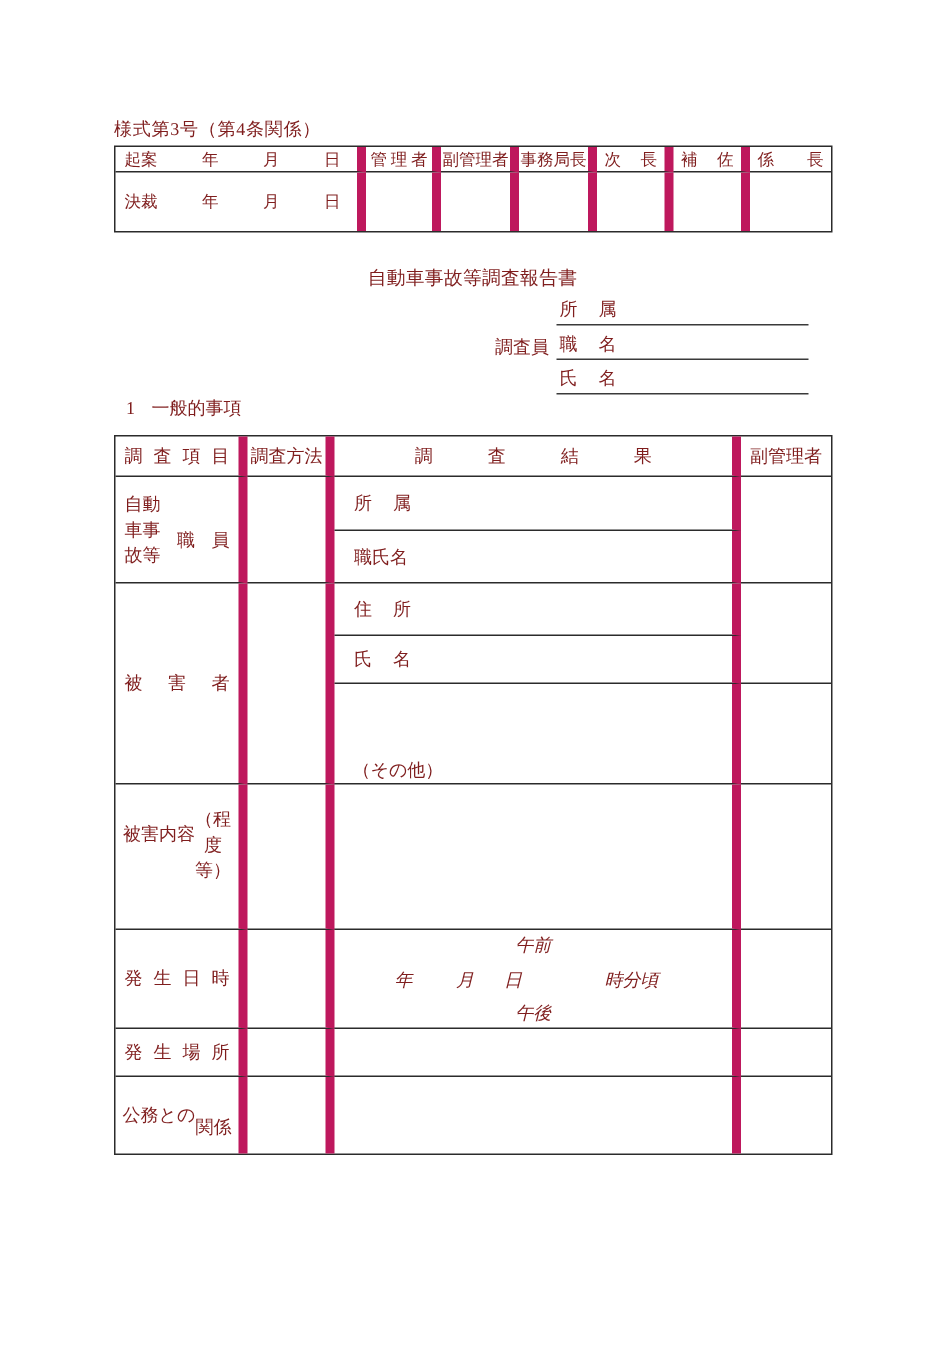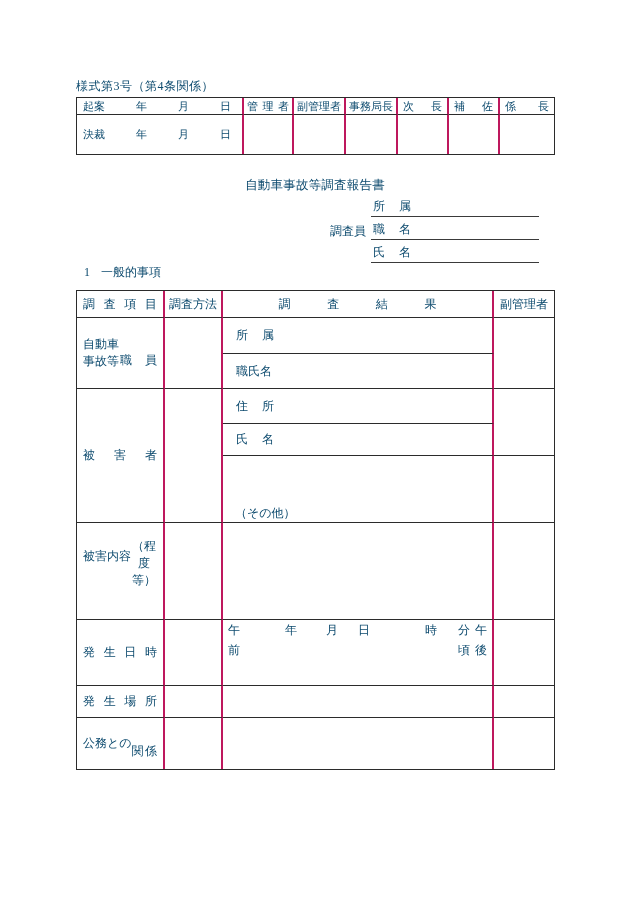--- a/index.html
+++ b/index.html
@@ -1,29 +1,29 @@
 <!DOCTYPE html>
 <html><head>
 <meta charset="utf-8">
 <style>
   html,body{margin:0;padding:0;background:#fff;}
   .page{position:relative;width:630px;height:903px;background:#ffffff;overflow:hidden;
-        font-family:"Liberation Serif","DejaVu Serif",serif;color:#0c4a6e;}
+        font-family:"Liberation Serif","DejaVu Serif",serif;color:#7f1d1d;}
   .abs{position:absolute;}
   
   [data-dist]{display:flex;justify-content:space-between;}
   
   .form-label{left:76px;top:78px;font-size:12px;letter-spacing:.5px;}
   
   .approval{left:76px;top:97px;display:grid;
     grid-template-columns:167px 50px 52px 52px 51px 51px 54px;
     grid-template-rows:17px 39px;
     border:1px solid #2b2b2b;font-size:11px;}
   .approval>div{box-sizing:border-box;display:flex;align-items:center;justify-content:center;}
-  .br{border-right:2px solid #be185d;}
+  .br{border-right:6px solid #be185d;}
   .bb{border-bottom:1px solid #2b2b2b;}
   .date-cell{justify-content:flex-start !important;}
   .date-flex{display:flex;width:100%;justify-content:space-between;padding:0 11px 0 6px;box-sizing:border-box;}
   .hcell-inner{width:100%;padding:0 5px;box-sizing:border-box;}
   .hcell-inner-tight{width:100%;padding:0 3px;box-sizing:border-box;}
   
   .title{left:0;top:177px;width:630px;text-align:center;font-size:12.5px;letter-spacing:.2px;}
   
   .inv{left:330px;top:194px;font-size:12px;}
   .inv-row{display:flex;align-items:flex-end;height:23px;}
@@ -45,27 +45,27 @@
   .rowlabel .ln{width:100%;}
   .rowlabel .l2{margin-top:15px;}
   .ctr{text-align:center;}
   .hdr{justify-content:center;}
   .hdr-item-inner{width:100%;padding:0 6px;box-sizing:border-box;}
   .hdr-result-inner{width:158px;margin:0 auto;}
   .sub{padding-left:13px;}
   .sub-dist{width:38px;}
   .other-cell{align-items:flex-end;padding:9px 0 0 12px;}
   .damage-label{padding-bottom:30px;}
-  .dt-cell{justify-content:center;align-items:stretch;}
+  .dt-cell{flex-direction:column;justify-content:space-between;align-items:stretch;font-style:italic;}
   .dt-ampm{text-align:center;line-height:20px;}
   .dt-line{display:flex;padding-left:40px;line-height:20px;}
   .dt-line .p1{margin-left:29px;}
   .dt-line .p2{margin-left:20px;}
   .dt-line .p3{margin-left:55px;}
-  .dt-line .p4{margin-left:21px;}
+  .dt-line .p4{}
 </style>
 </head>
 <body>
 
 <div class="page">
 
   <div class="abs form-label">様式第3号（第4条関係）</div>
 
   <div class="abs approval">
     <div class="br bb date-cell">

